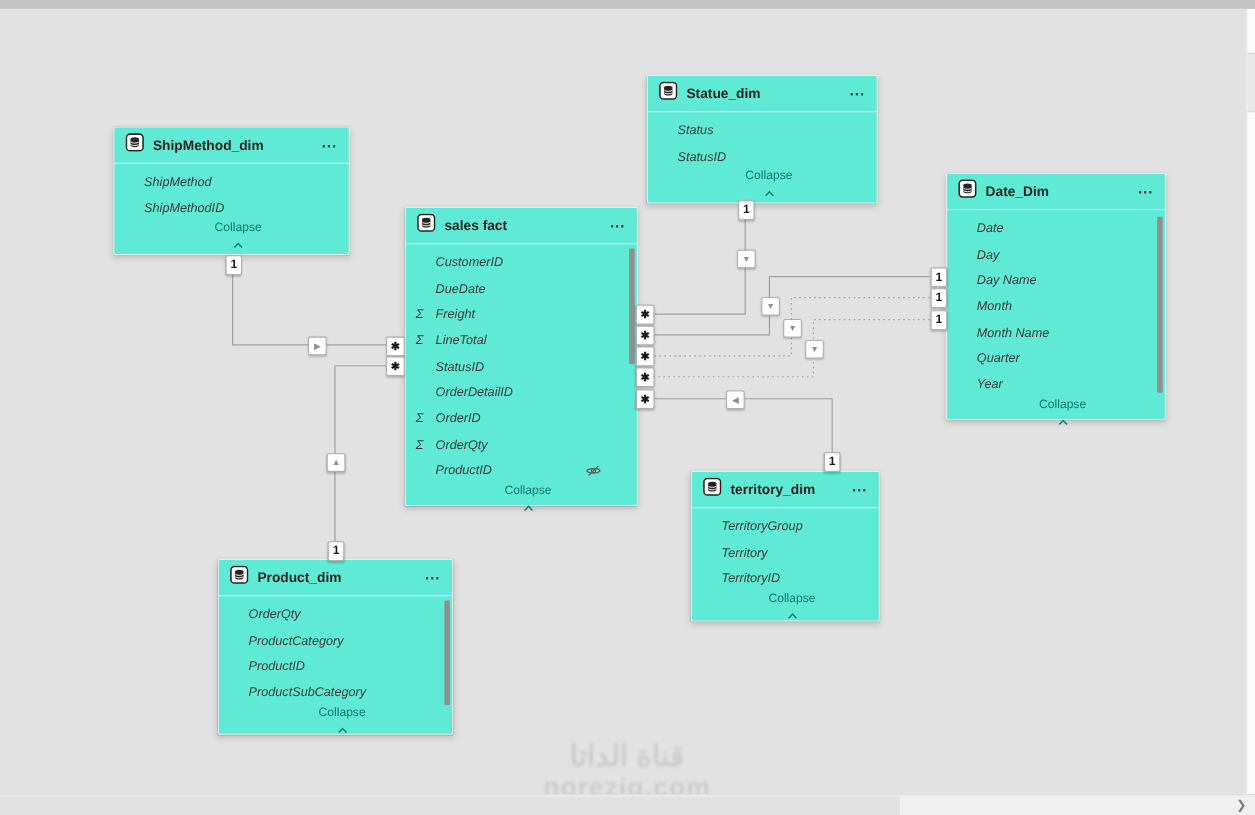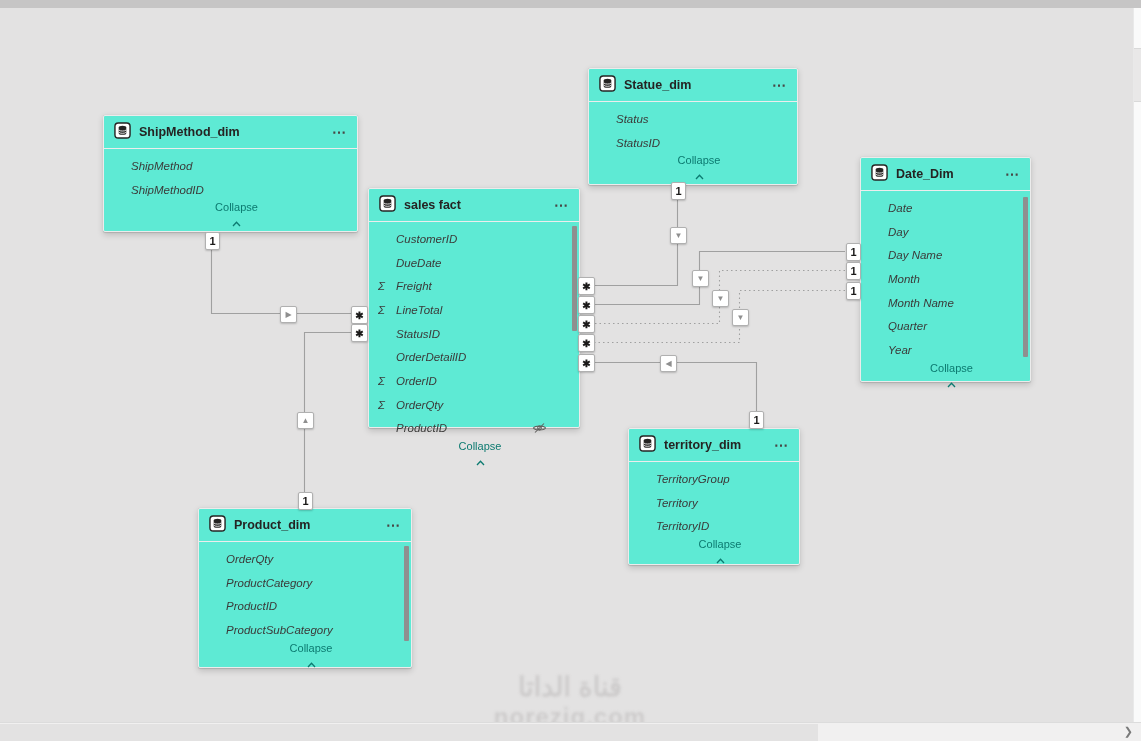--- a/index.html
+++ b/index.html
@@ -64,21 +64,21 @@
       <path d="M845,290.5 H739.5 V342.5 H592" stroke-dasharray="1.5 3"></path>
       <path d="M592,362.5 H756.5 V411"></path>
     </g>
   </svg>
 
   <div class="watermark">
     <div class="wm1">قناة الداتا</div>
     <div class="wm2">norezig.com</div>
   </div>
 
-  <div class="card" style="left:103px;top:115px;width:255px;height:117px;">
+  <div class="card" style="left:103px;top:115px;width:215px;height:117px;">
     <div class="card-header">
       <span><svg width="17" height="17" viewBox="0 0 18 18">
             <rect x="1" y="1" width="16" height="16" rx="3.5" fill="#fff" stroke="#252423" stroke-width="1.5"></rect>
             <ellipse cx="9" cy="5.8" rx="4" ry="1.7" fill="#252423"></ellipse>
             <path d="M5,5.8 v6 a4,1.7 0 0 0 8,0 v-6" fill="#252423"></path>
             <path d="M5.3,8.6 a4,1.6 0 0 0 7.4,0 M5.3,11 a4,1.6 0 0 0 7.4,0" stroke="#fff" stroke-width=".9" fill="none"></path>
           </svg></span>
       <span class="tbl-title">ShipMethod_dim</span>
       <span class="more">⋯</span>
     </div>
@@ -118,21 +118,21 @@
         </div>
       </div>
     <div class="collapse-row">
       <span>Collapse</span>
       <span><svg width="9" height="6" viewBox="0 0 9 6" fill="none" stroke="#0c7a70" stroke-width="1.3">
             <polyline points="1,5 4.5,1.3 8,5"></polyline>
           </svg></span>
     </div>
   </div>
 
-  <div class="card" style="left:368px;top:188px;width:212px;height:240px;">
+  <div class="card" style="left:368px;top:188px;width:212px;height:272px;">
     <div class="card-header">
       <span><svg width="17" height="17" viewBox="0 0 18 18">
             <rect x="1" y="1" width="16" height="16" rx="3.5" fill="#fff" stroke="#252423" stroke-width="1.5"></rect>
             <ellipse cx="9" cy="5.8" rx="4" ry="1.7" fill="#252423"></ellipse>
             <path d="M5,5.8 v6 a4,1.7 0 0 0 8,0 v-6" fill="#252423"></path>
             <path d="M5.3,8.6 a4,1.6 0 0 0 7.4,0 M5.3,11 a4,1.6 0 0 0 7.4,0" stroke="#fff" stroke-width=".9" fill="none"></path>
           </svg></span>
       <span class="tbl-title">sales fact</span>
       <span class="more">⋯</span>
     </div>
@@ -176,21 +176,21 @@
       </div>
     <div class="collapse-row">
       <span>Collapse</span>
       <span><svg width="9" height="6" viewBox="0 0 9 6" fill="none" stroke="#0c7a70" stroke-width="1.3">
             <polyline points="1,5 4.5,1.3 8,5"></polyline>
           </svg></span>
     </div>
     <div class="card-scroll" style="top:37px;height:105px;"></div>
   </div>
 
-  <div class="card" style="left:860px;top:157px;width:171px;height:225px;">
+  <div class="card" style="left:860px;top:157px;width:200px;height:225px;">
     <div class="card-header">
       <span><svg width="17" height="17" viewBox="0 0 18 18">
             <rect x="1" y="1" width="16" height="16" rx="3.5" fill="#fff" stroke="#252423" stroke-width="1.5"></rect>
             <ellipse cx="9" cy="5.8" rx="4" ry="1.7" fill="#252423"></ellipse>
             <path d="M5,5.8 v6 a4,1.7 0 0 0 8,0 v-6" fill="#252423"></path>
             <path d="M5.3,8.6 a4,1.6 0 0 0 7.4,0 M5.3,11 a4,1.6 0 0 0 7.4,0" stroke="#fff" stroke-width=".9" fill="none"></path>
           </svg></span>
       <span class="tbl-title">Date_Dim</span>
       <span class="more">⋯</span>
     </div>

